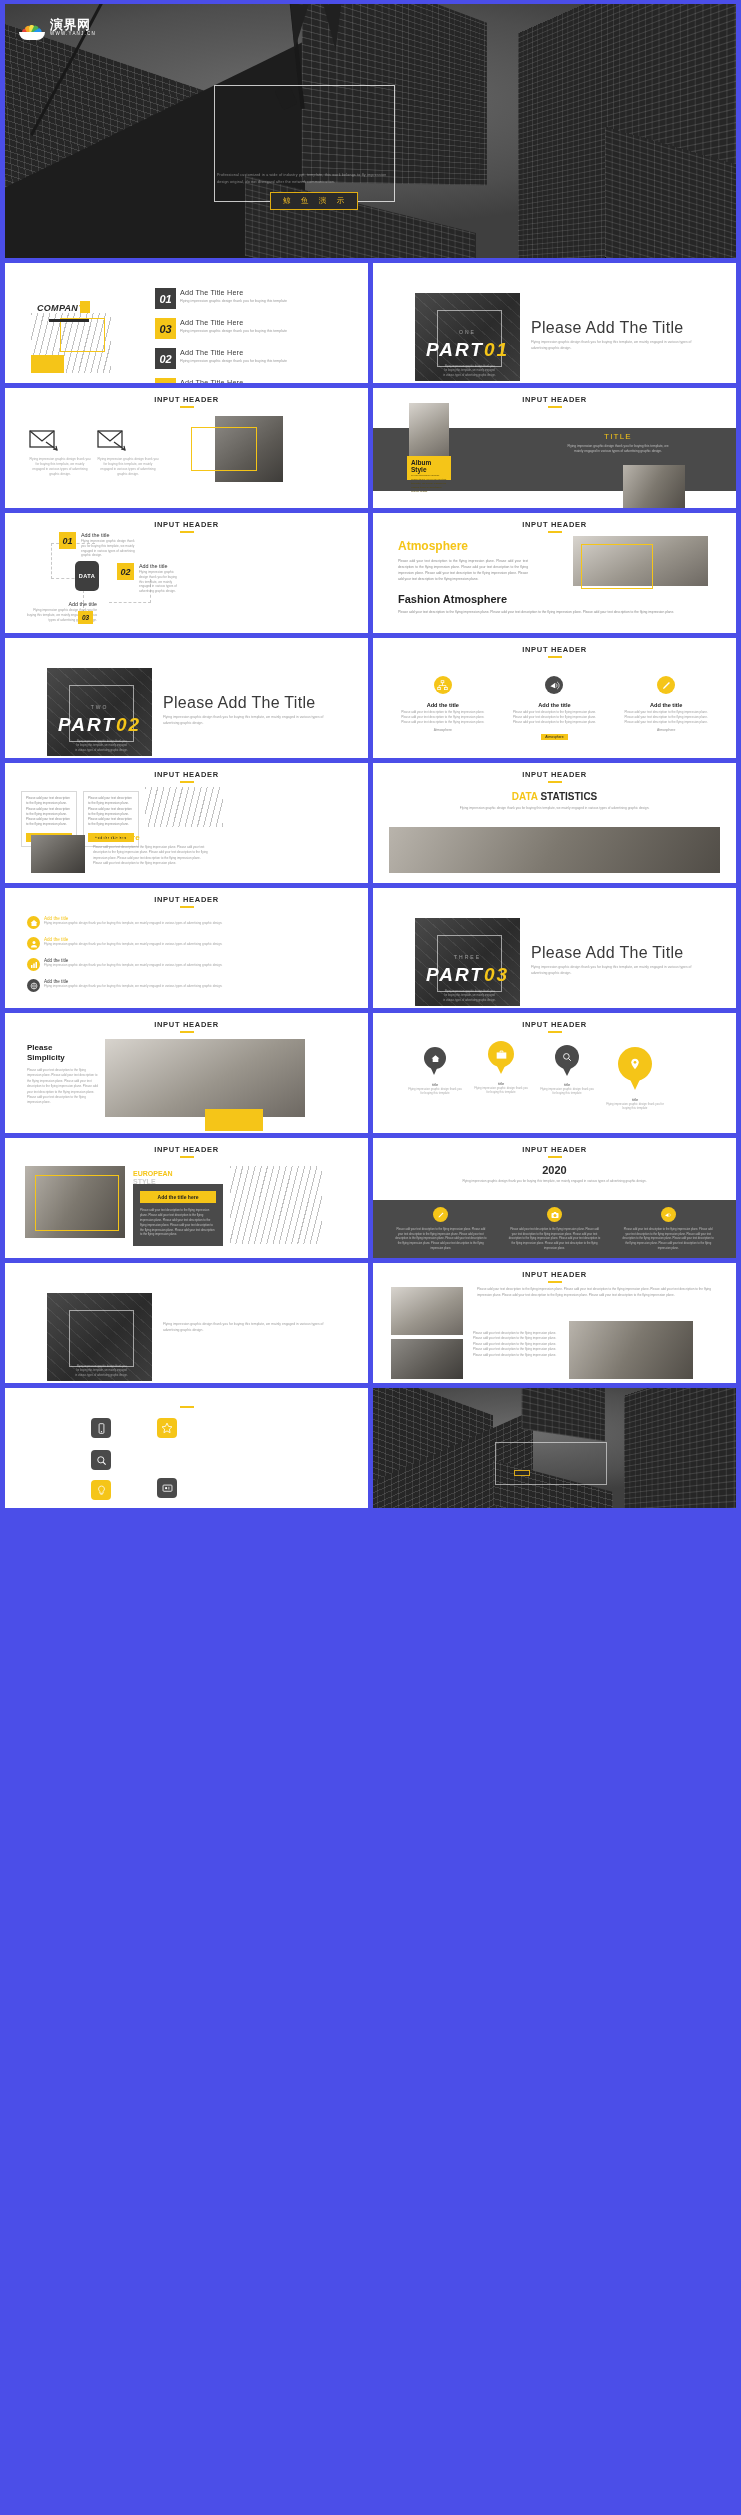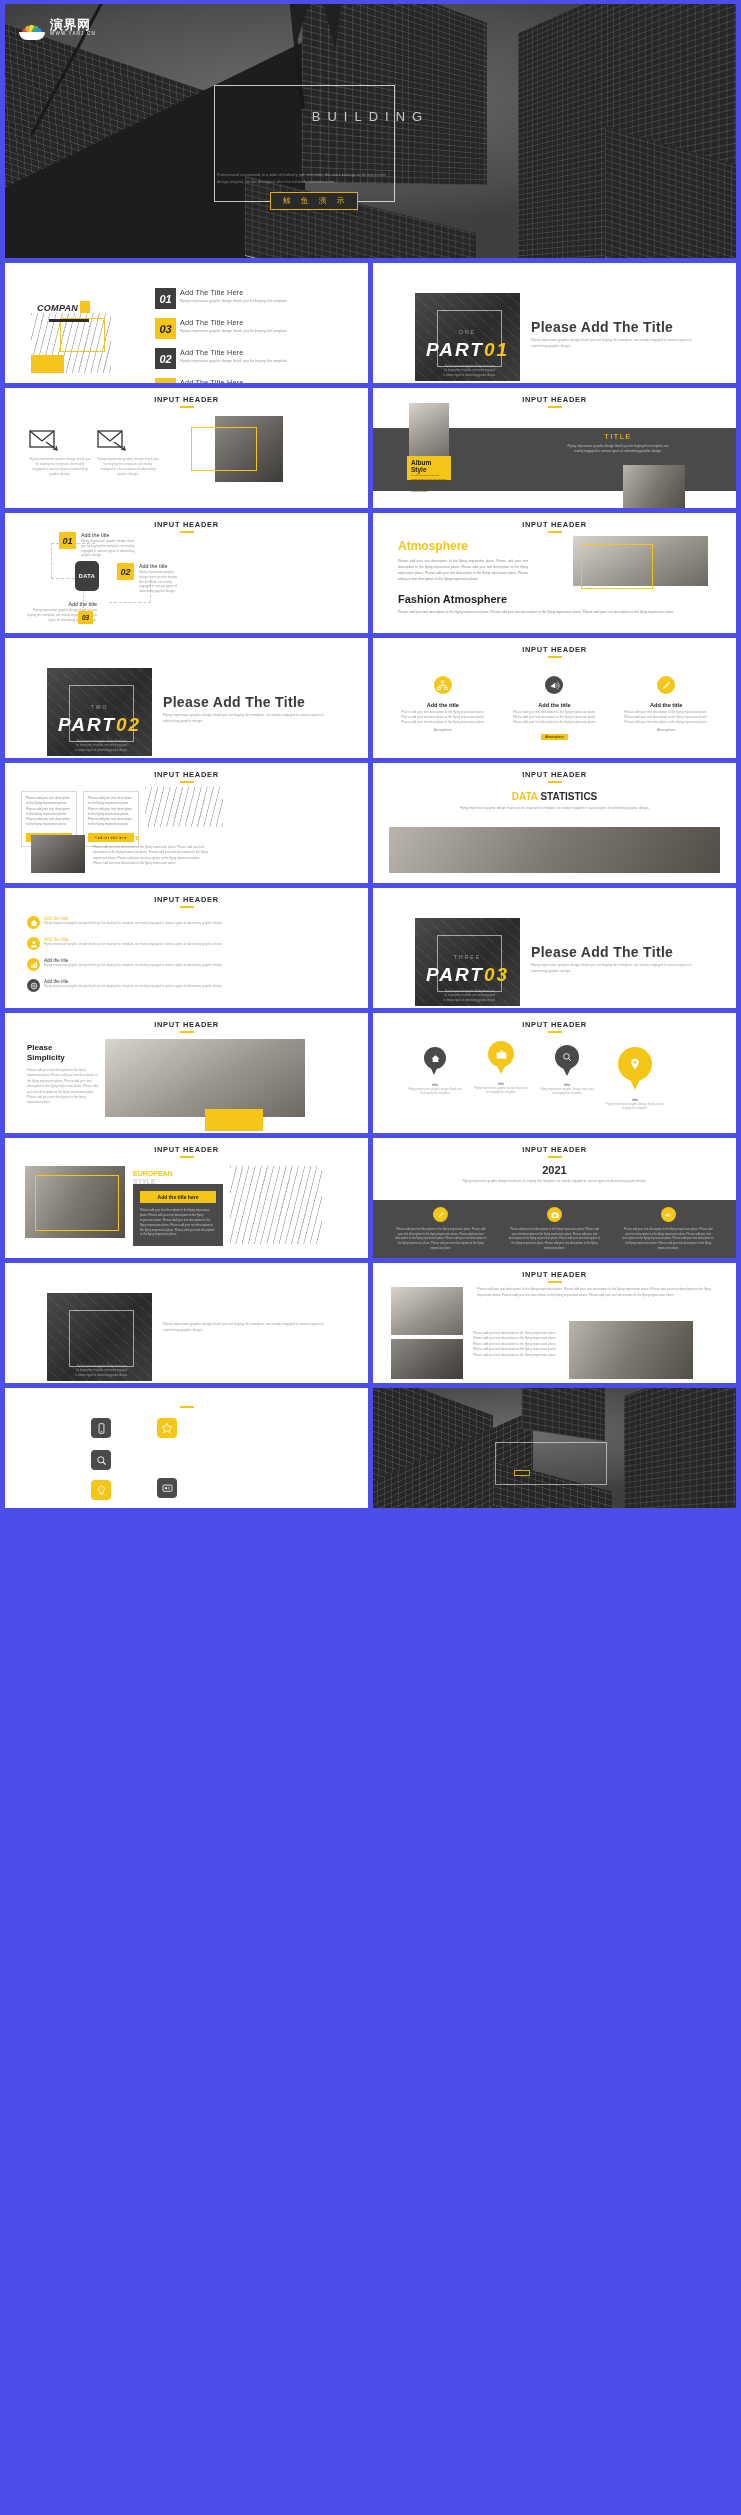--- a/index.html
+++ b/index.html
@@ -128,21 +128,21 @@
   .pt-card:after{
     content:""; position:absolute; inset:0;
     background-image:repeating-linear-gradient(42deg, rgba(255,255,255,.07) 0 1px, transparent 1px 9px);
   }
   .pt-inner{ position:absolute; left:22px; top:17px; right:18px; bottom:14px; border:1px solid rgba(255,255,255,.55); }
   .pt-one{ position:absolute; left:0; right:0; top:36px; text-align:center; color:rgba(255,255,255,.5); font-size:5px; letter-spacing:2px; }
   .pt-big{ position:absolute; left:0; right:0; top:46px; text-align:center; font-size:19px; font-style:italic; font-weight:bold; letter-spacing:2px; color:#fff; }
   .pt-big b{ color:#f5c518; font-style:italic; }
   .pt-mini{ position:absolute; left:28px; right:24px; top:72px; font-size:2.6px; color:rgba(255,255,255,.45); line-height:1.7; text-align:center; }
   .pt-right{ position:absolute; left:158px; top:56px; width:175px; }
-  .pt-right h3{ font-size:14px; font-weight:700; color:#3a3a3a; letter-spacing:.3px; }
+  .pt-right h3{ font-size:16px; font-weight:400; color:#3a3a3a; letter-spacing:.3px; }
   .pt-right p{ font-size:3.4px; color:#a0a0a0; line-height:1.7; margin-top:3px; }
 
   .circ{ width:18px; height:18px; border-radius:50%; display:flex; align-items:center; justify-content:center; }
   .circ.y{ background:#f5c518; }
   .circ.d{ background:#4a4a4a; }
   .sq-ic{ width:20px; height:20px; border-radius:4px; display:flex; align-items:center; justify-content:center; }
   .sq-ic.y{ background:#f5c518; }
   .sq-ic.d{ background:#4a4a4a; }
   svg{ display:block; }
 
@@ -199,21 +199,20 @@
         <div class="seg" style="background:#2196f3; transform:translateX(-50%) rotate(54deg);"></div>
         <div class="wm-arc"></div>
       </div>
       <div>
         <div class="wm-text">演界网</div>
         <div class="wm-sub">WWW.YANJ.CN</div>
       </div>
     </div>
 
     <div class="hero-frame"></div>
-    <div class="hero-eyebrow">BUILDING</div>
     <div class="hero-desc">Professional  customized  in a wide of industry ppt, template, this work belongs to fly impression  design  original,  do  not  disregard  after  the  network communication.</div>
     <div class="hero-badge">鲸 鱼 演 示</div>
   </div>
 
   <div class="grid">
 
     <div class="slide">
       <div style="position:absolute;left:32px;top:40px;font-size:9px;font-style:italic;font-weight:bold;color:#2b2b2b;letter-spacing:.3px;">COMPAN<span style="color:#f5c518;">Y</span></div>
       <div class="yellow" style="position:absolute;left:75px;top:38px;width:10px;height:12px;"></div>
       <div class="ph photoA bldg" style="left:26px;top:50px;width:80px;height:60px;"></div>
@@ -587,21 +586,21 @@
       <div style="position:absolute;left:128px;top:46px;width:90px;height:62px;background:#4a4a4a;padding:7px;">
         <div class="yellow" style="text-align:center;font-size:5px;font-weight:bold;color:#1d1d1d;padding:3px 0;">Add the title here</div>
         <div style="font-size:2.8px;color:rgba(225,225,225,.72);line-height:1.75;margin-top:5px;">Please add your text description to the flying impression plane. Please add your text description to the flying impression plane. Please add your text description to the flying impression plane. Please add your text description to the flying impression plane. Please add your text description to the flying impression plane.</div>
       </div>
       <div class="ph photoD bldg" style="left:225px;top:28px;width:92px;height:78px;"></div>
     </div>
 
     <div class="slide">
       <div class="hdr">INPUT HEADER</div>
       <div class="hdr-rule"></div>
-      <div style="position:absolute;left:0;right:0;top:26px;text-align:center;font-size:11px;font-weight:bold;color:#2b2b2b;">2021</div>
+      <div style="position:absolute;left:0;right:0;top:26px;text-align:center;font-size:11px;font-weight:bold;color:#2b2b2b;">2020</div>
       <div style="position:absolute;left:40px;right:40px;top:41px;text-align:center;font-size:3.1px;color:#9a9a9a;line-height:1.8;">Flying impression graphic design thank you for buying this template, we mainly engaged in various types of advertising graphic design.</div>
       <div style="position:absolute;left:0;right:0;top:62px;height:58px;background:#4a4a4a;"></div>
       <div style="position:absolute;left:14px;right:14px;top:62px;display:flex;gap:6px;">
         <div style="flex:1;text-align:center;padding-top:7px;">
           <div class="circ y" style="margin:0 auto;width:15px;height:15px;">
             <svg width="8" height="8" viewBox="0 0 16 16">
                 <path d="M3 13l2-.5L13 4.5 11.5 3 3.5 11z" fill="#fff"></path>
               </svg>
             </div>
           <div style="font-size:2.7px;color:rgba(225,225,225,.68);line-height:1.75;margin-top:6px;padding:0 7px;">Please add your text description to the flying impression plane. Please add your text description to the flying impression plane. Please add your text description to the flying impression plane. Please add your text description to the flying impression plane. Please add your text description to the flying impression plane.</div>

